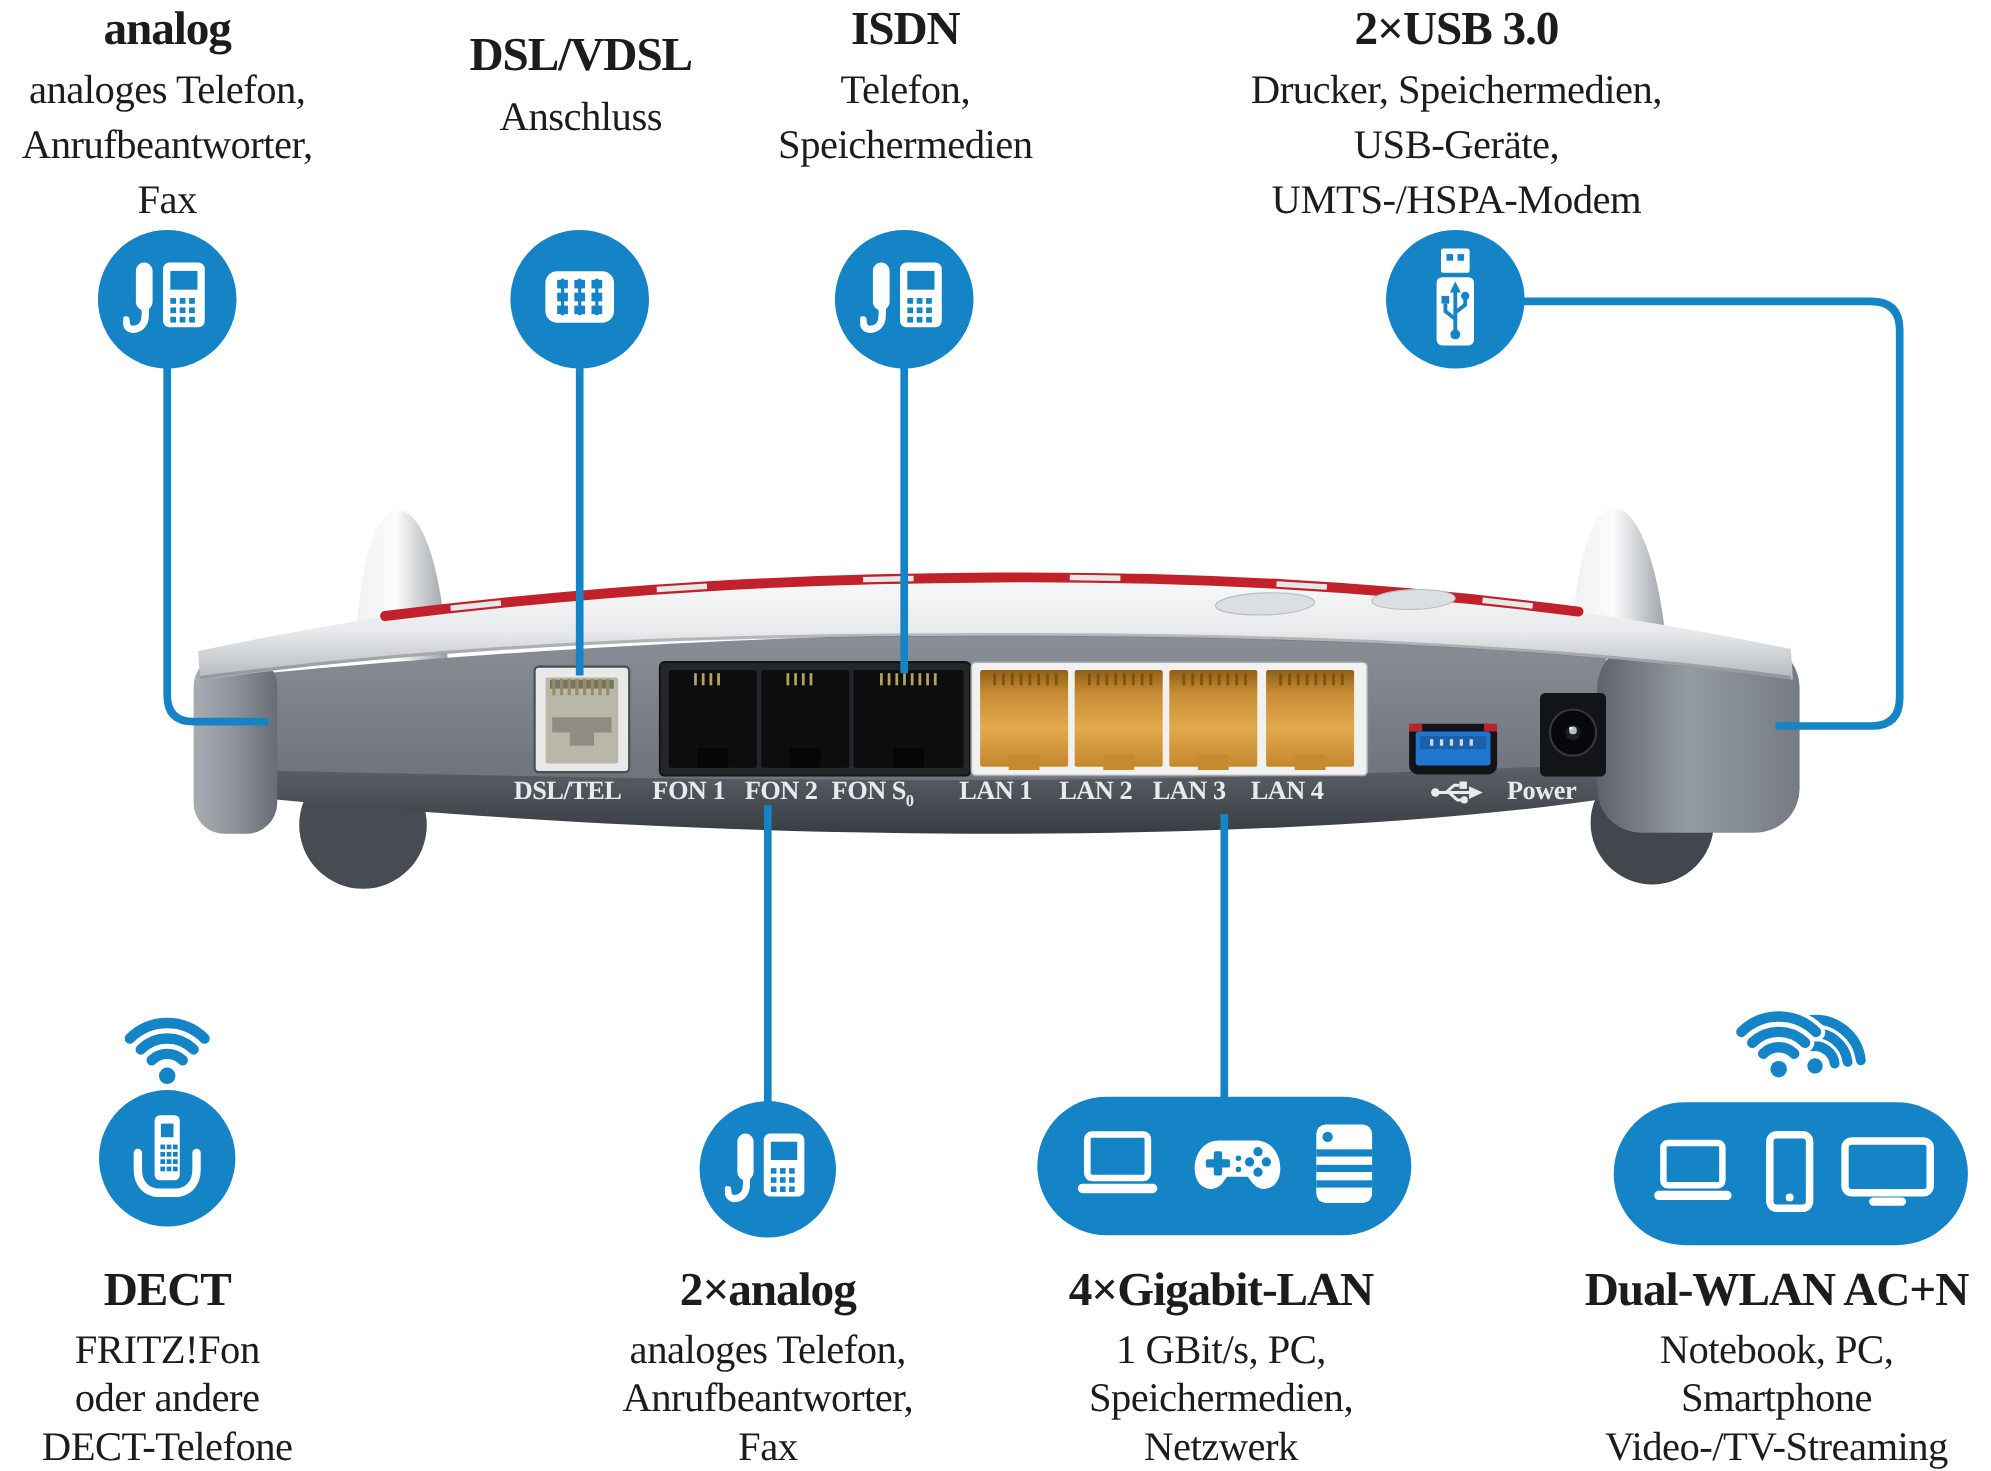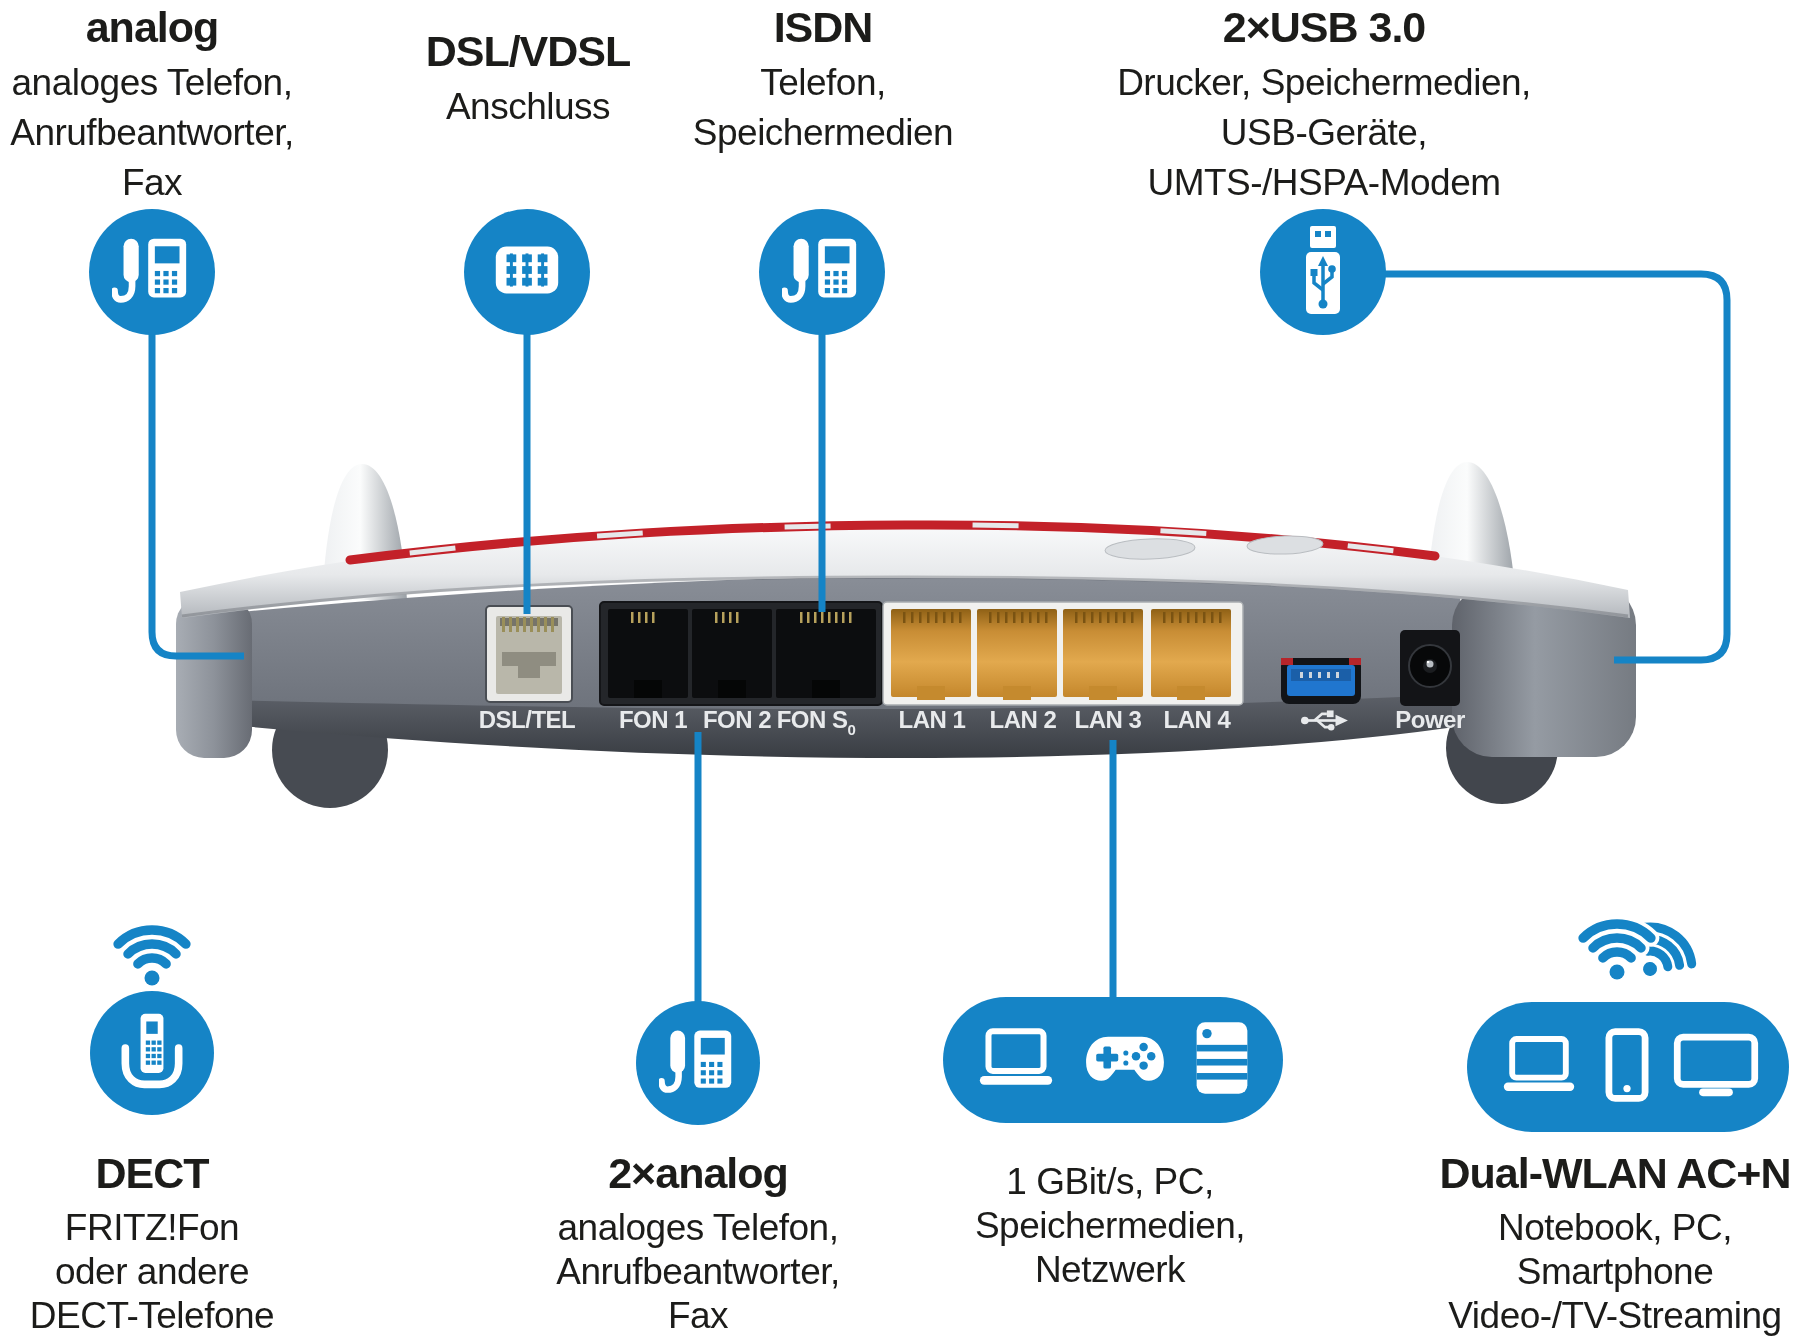--- a/index.html
+++ b/index.html
@@ -1,17 +1,17 @@
 <!DOCTYPE html>
 <html><head>
 <meta charset="utf-8">
 <style>
   html,body{margin:0;padding:0;background:#fff;}
   #stage{position:relative;width:1810px;height:1337px;background:#fff;overflow:hidden;
-         font-family:Liberation Sans, sans-serif;}
+         font-family:Liberation Serif, serif;}
   #art{position:absolute;left:0;top:0;z-index:1;}
   .col{position:absolute;text-align:center;color:#1c1c1a;z-index:3;}
   .col .t{font-weight:bold;font-size:43px;line-height:46px;letter-spacing:-1px;}
   .col .b{font-size:37px;line-height:50px;margin-top:8px;letter-spacing:-0.5px;}
   .col.bottom .b{line-height:44px;margin-top:10px;}
   #col-analog{left:-68px;top:4px;width:440px;}
   #col-dsl{left:308px;top:4px;width:440px;margin-top:24px;}
   #col-isdn{left:603px;top:4px;width:440px;}
   #col-usb{left:1094px;top:4px;width:460px;}
   #col-dect{left:-68px;top:1150px;width:440px;}
@@ -26,21 +26,21 @@
   #c-usb{left:1260px;top:209px;}
   #c-dect{left:90px;top:991px;width:124px;height:124px;}
   #c-analog2{left:636px;top:1001px;width:124px;height:124px;}
   .bpill{position:absolute;background:#1584c6;display:flex;align-items:center;
          justify-content:space-between;padding:0 30px;box-sizing:border-box;z-index:3;}
   #p-lan{left:943px;top:997px;width:340px;height:126px;border-radius:63px;}
   #p-wlan{left:1467px;top:1002px;width:322px;height:130px;border-radius:65px;}
   .wifi{position:absolute;z-index:3;}
   #w-dect{left:92px;top:902px;}
   #w-wlan{left:1540px;top:890px;}
-  .plabel{position:absolute;top:706px;width:120px;text-align:center;z-index:3;
+  .plabel{position:absolute;top:706px;width:120px;text-align:left;z-index:3;
           font-weight:bold;font-size:24px;color:#e8eaec;letter-spacing:-0.5px;}
   .plabel sub{font-size:15px;vertical-align:-7px;}
   #pl-dsltel{left:467px;}  #pl-fon1{left:593px;}  #pl-fon2{left:677px;}
   #pl-fons0{left:756px;}   #pl-lan1{left:872px;}  #pl-lan2{left:963px;}
   #pl-lan3{left:1048px;}   #pl-lan4{left:1137px;} #pl-power{left:1370px;}
   #pl-usbsym{position:absolute;left:1300px;top:709px;z-index:3;}
 </style>
 </head>
 <body>
 
@@ -500,20 +500,21 @@
   </div>
   <div class="col bottom" id="col-analog2">
     <div class="t">2×analog</div>
     <div class="b">
       <div>analoges Telefon,</div>
       <div>Anrufbeantworter,</div>
       <div>Fax</div>
     </div>
   </div>
   <div class="col bottom" id="col-lan">
+    <div class="t">4×Gigabit-LAN</div>
     <div class="b">
       <div>1 GBit/s, PC,</div>
       <div>Speichermedien,</div>
       <div>Netzwerk</div>
     </div>
   </div>
   <div class="col bottom" id="col-wlan">
     <div class="t">Dual-WLAN AC+N</div>
     <div class="b">
       <div>Notebook, PC,</div>

